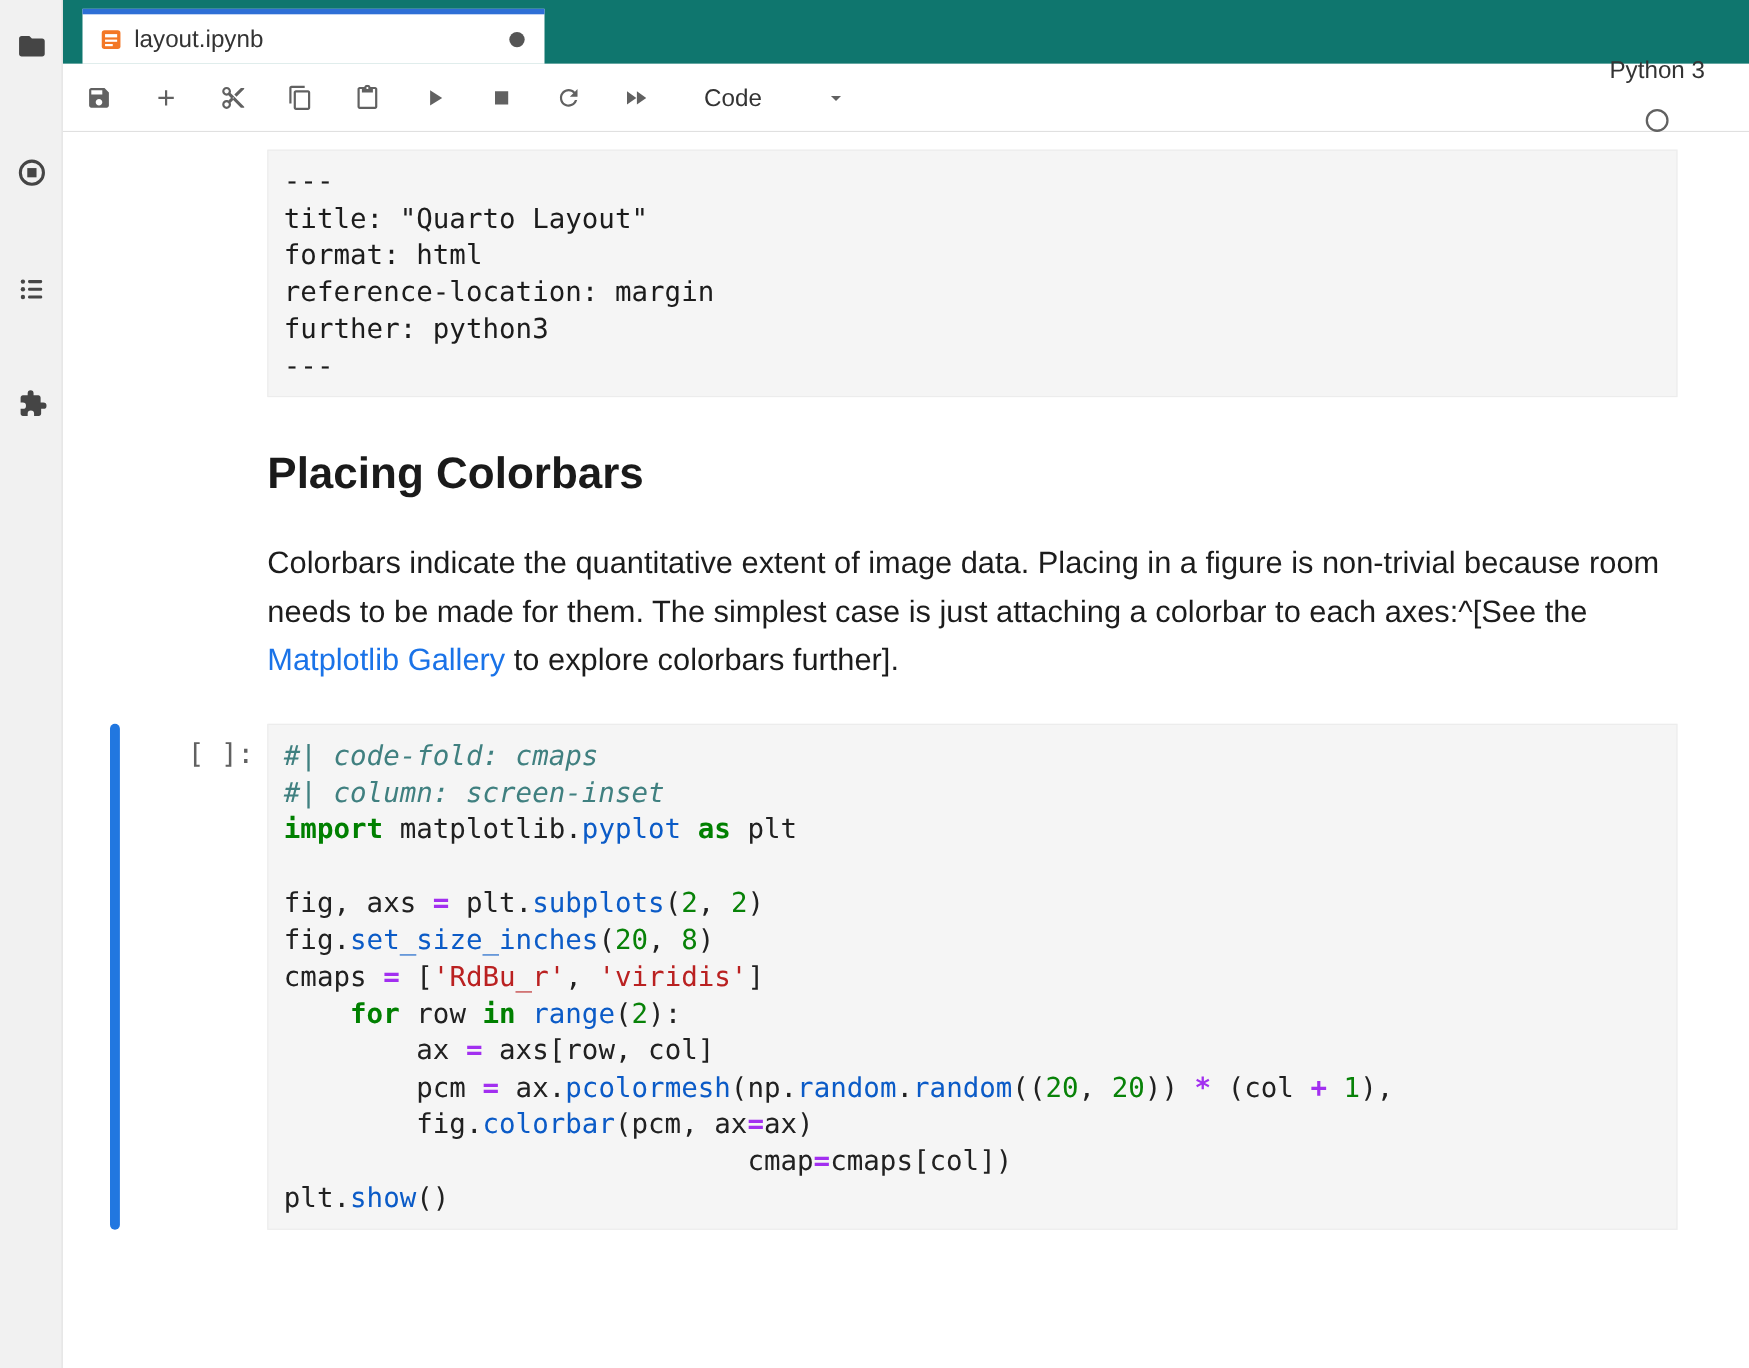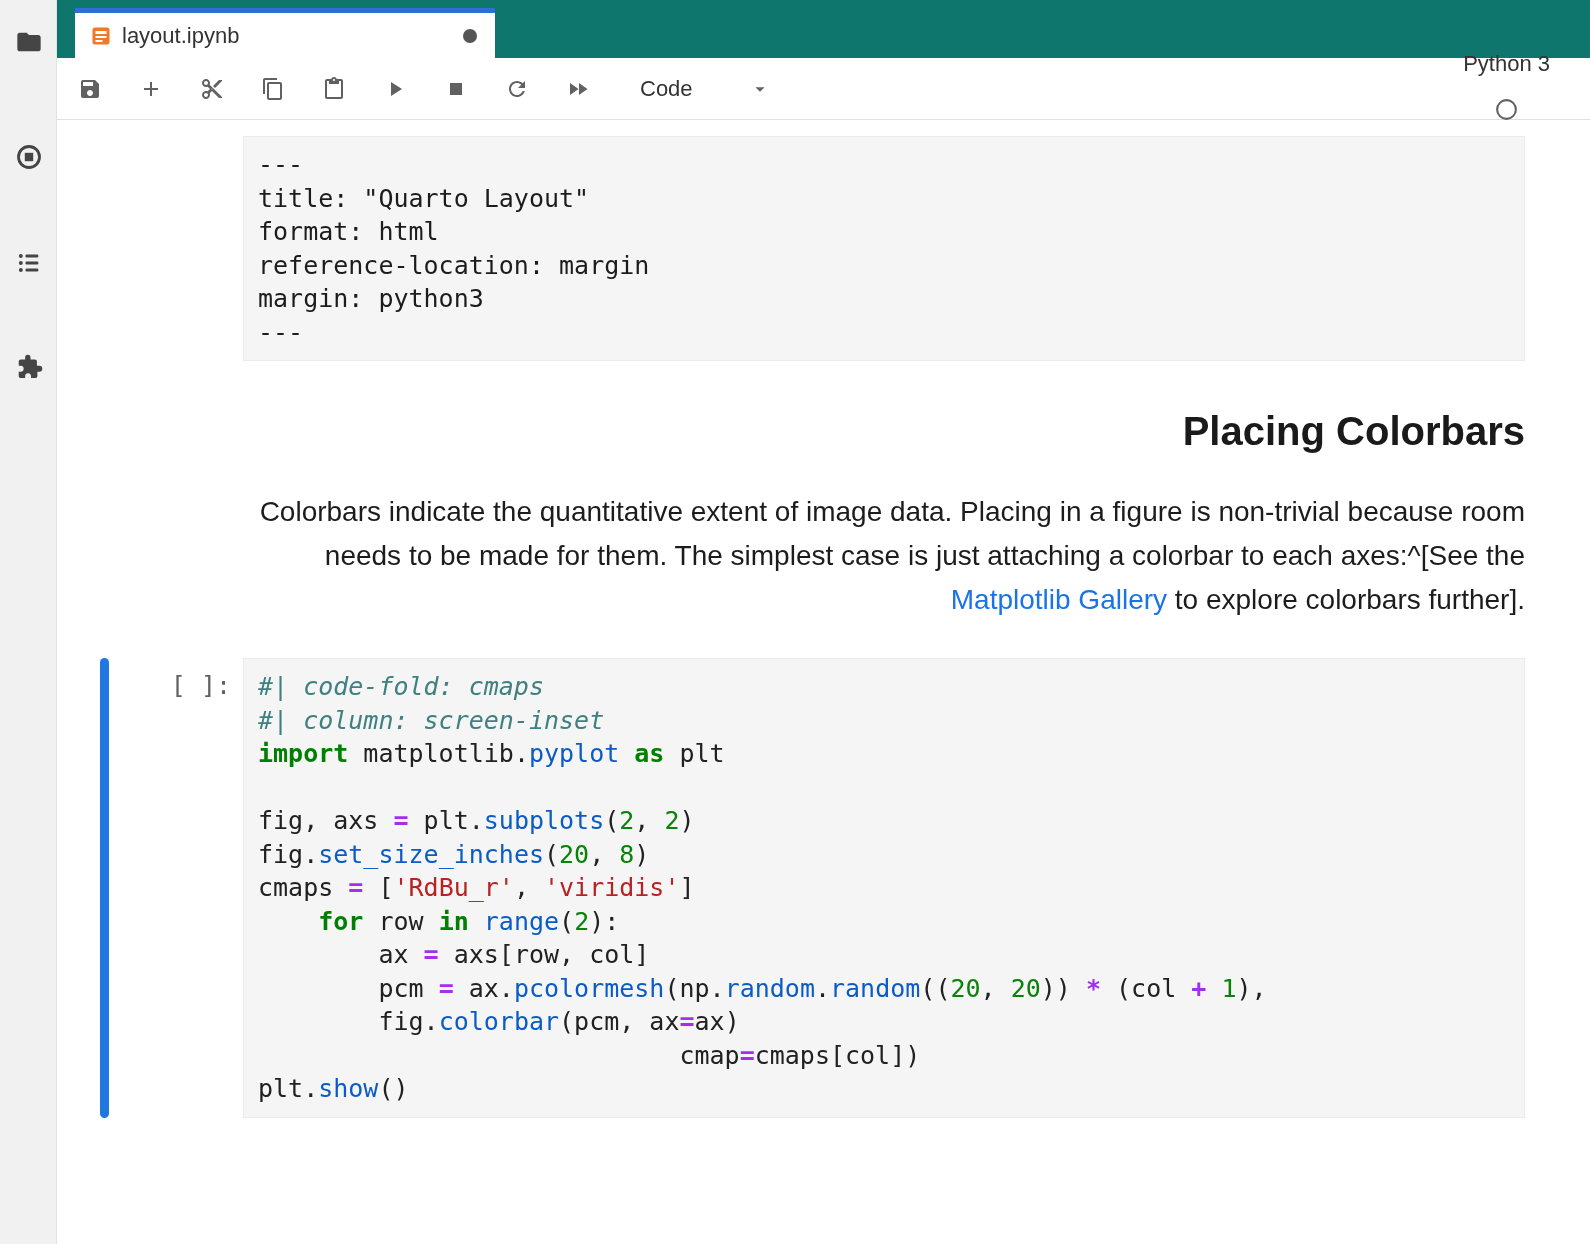--- a/index.html
+++ b/index.html
@@ -43,21 +43,21 @@
   .prompt { width:134px; flex:none; text-align:right; padding:11px 12px 0 0;
             font-family:"DejaVu Sans Mono", monospace; font-size:25px; line-height:33.5px; color:#616161; }
   .cell-input { flex:1; background:#f5f5f5; border:1px solid #ececec; padding:11px 14px; overflow:hidden; }
 
   .mono { font-family:"DejaVu Sans Mono", monospace; font-size:25px; line-height:33.5px; color:#1c1c1c; }
   .code-line { white-space:pre; }
 
   .raw-cell { margin-top:16px; }
 
   .md-cell { margin-top:48px; }
-  .md-body { flex:1; padding:0 0 0 0;text-align:right; }
+  .md-body { flex:1; padding:0 0 0 0; }
   .md-h1 { font-size:40px; font-weight:700; color:#1a1a1a; margin:0 0 36px 0; }
   .md-p  { font-size:28px; line-height:44px; color:#1c1c1c; }
   .md-link { color:#1a73e8; text-decoration:none; }
 
   .code-cell { margin-top:36px; }
 
   
   .tok-p { color:#212121; }
   .tok-c { color:#408080; font-style:italic; }
   .tok-k { color:#008000; font-weight:700; }
@@ -176,21 +176,21 @@
 <div class="content">
 
   <div class="cell raw-cell">
     <div class="collapser"></div>
     <div class="prompt"></div>
     <div class="cell-input mono">
         <div class="code-line">---</div>
         <div class="code-line">title: "Quarto Layout"</div>
         <div class="code-line">format: html</div>
         <div class="code-line">reference-location: margin</div>
-        <div class="code-line">margin: python3</div>
+        <div class="code-line">further: python3</div>
         <div class="code-line">---</div>
       </div>
   </div>
 
   <div class="cell md-cell">
     <div class="collapser"></div>
     <div class="prompt"></div>
     <div class="md-body">
       <h1 class="md-h1">Placing Colorbars</h1>
       <p class="md-p"><span>Colorbars indicate the quantitative extent of image data. Placing in a figure is non-trivial because room needs to be made for them. The simplest case is just attaching a colorbar to each axes:^[See the </span><a href="#" class="md-link">Matplotlib Gallery</a><span> to explore colorbars further].</span></p>

